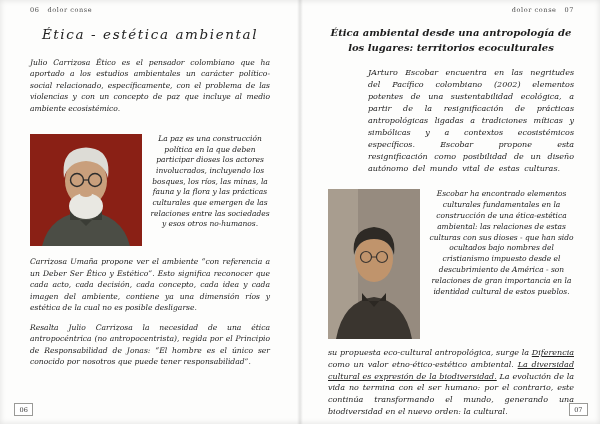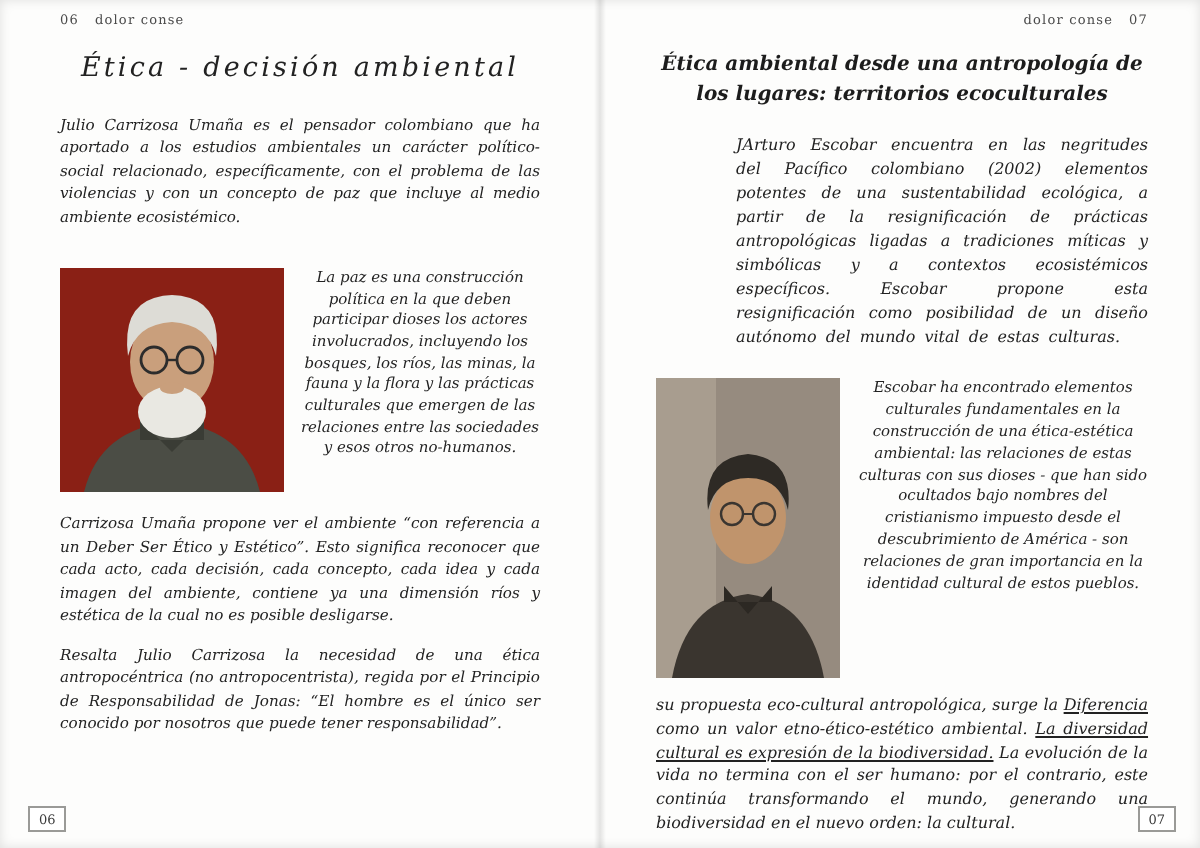--- a/index.html
+++ b/index.html
@@ -77,24 +77,24 @@
 
 <div class="spread">
 
   <div class="page left">
     <div class="running-head">
       <span>06</span>
       <span>dolor conse</span>
     </div>
 
     <div class="script-title">
-      <div class="line1">Ética - decisión ambiental</div>
+      <div class="line1">Ética - estética ambiental</div>
     </div>
 
-    <p class="body-text intro">Julio Carrizosa Umaña es el pensador colombiano que ha aportado a los estudios ambientales un carácter político-social relacionado, específicamente, con el problema de las violencias y con un concepto de paz que incluye al medio ambiente ecosistémico.</p>
+    <p class="body-text intro">Julio Carrizosa Ético es el pensador colombiano que ha aportado a los estudios ambientales un carácter político-social relacionado, específicamente, con el problema de las violencias y con un concepto de paz que incluye al medio ambiente ecosistémico.</p>
 
     <div class="photo-row">
       <svg class="photo" width="112" height="112" viewBox="0 0 112 112" role="img">
         <rect width="112" height="112" fill="#8a2015"></rect>
         <rect width="112" height="112" fill="url(#lg1)" opacity="0"></rect>
         <path d="M12 112 Q20 80 56 77 Q92 80 100 112 Z" fill="#4b4d45"></path>
         <path d="M40 76 L56 92 L72 76 L72 86 L40 86 Z" fill="#3a3c35"></path>
         <ellipse cx="56" cy="47" rx="21" ry="25" fill="#c99f7c"></ellipse>
         <path d="M34 44 Q31 20 47 15 Q56 12 65 15 Q81 20 78 44 Q74 28 56 27 Q38 28 34 44 Z" fill="#dddcd6"></path>
         <ellipse cx="56" cy="72" rx="17" ry="13" fill="#e9e8e2"></ellipse>

